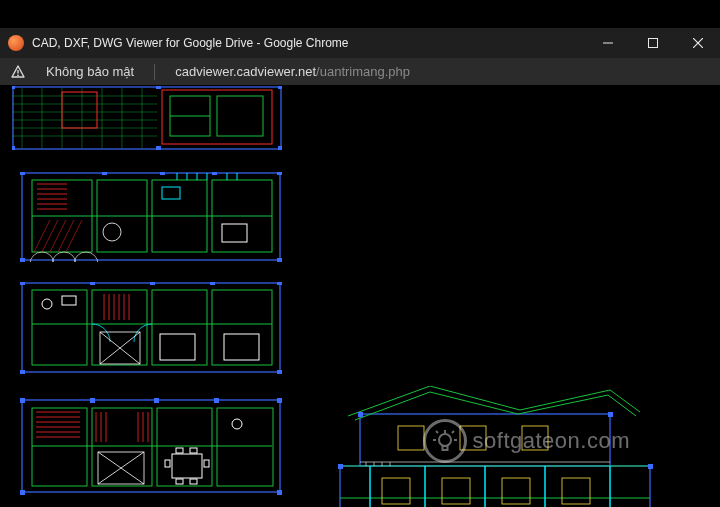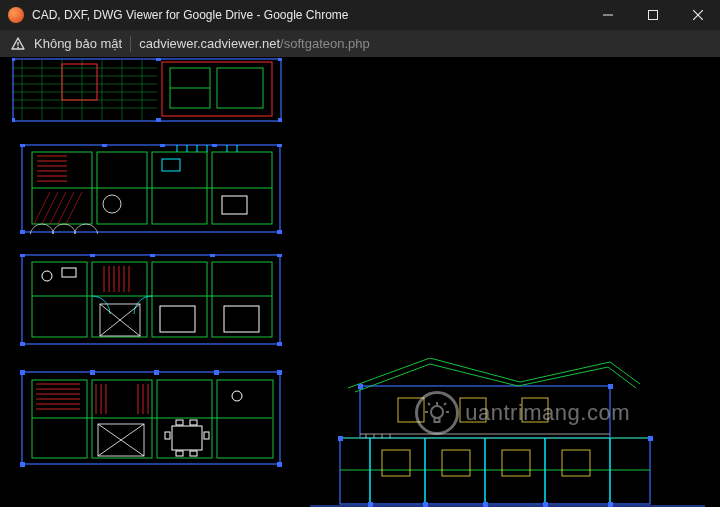--- a/index.html
+++ b/index.html
@@ -12,20 +12,21 @@
       position: relative;
     }
     .titlebar {
       height: 30px;
       background: #1f1f1f;
       display: flex;
       align-items: center;
       padding-left: 8px;
       color: #e8e8e8;
       font-size: 12px;
+      margin-top: 28px;
     }
     .titlebar-icon {
       width: 16px; height: 16px;
       border-radius: 50%;
       background: radial-gradient(circle at 35% 35%, #ff9a56, #d64515);
       margin-right: 8px;
       flex-shrink: 0;
     }
     .titlebar-title { flex: 1; }
     .win-controls { display: flex; height: 100%; }
@@ -39,21 +40,21 @@
     .win-btn svg { display: block; }
 
     .addressbar {
       height: 28px;
       background: #2b2b2b;
       display: flex;
       align-items: center;
       padding: 0 10px;
       color: #d8d8d8;
       font-size: 13px;
-      gap: 8px;
+      gap: 20px;
       border-bottom: 1px solid #000;
     }
     .addr-icon { display:flex; align-items:center; }
     .addr-sep {
       width: 1px; height: 16px; background: #555;
     }
     .addr-url { white-space: nowrap; }
     .addr-url .dim { color: #8a8a8a; }
 
     .viewport {
@@ -127,21 +128,21 @@
   <span class="addr-icon">
     <svg width="16" height="16" viewBox="0 0 16 16">
         <path d="M8 2 L14 13 H2 Z" fill="none" stroke="#d8d8d8" stroke-width="1.4" stroke-linejoin="round"></path>
         <line x1="8" y1="6" x2="8" y2="9.5" stroke="#d8d8d8" stroke-width="1.4"></line>
         <circle cx="8" cy="11.3" r="0.9" fill="#d8d8d8"></circle>
       </svg>
   </span>
   <span>Không bảo mật</span>
   <span class="addr-sep"></span>
   <span class="addr-url">
-    <span>cadviewer.cadviewer.net</span><span class="dim">/softgateon.php</span>
+    <span>cadviewer.cadviewer.net</span><span class="dim">/uantrimang.php</span>
   </span>
 </div>
 
 <div class="viewport">
 
   <div class="cad-plan" style="left:12px; top:0px; width:270px; height:64px;">
     <svg width="270" height="64" viewBox="0 0 270 64">
       <rect x="1" y="1" width="268" height="62" fill="none" stroke="#3b6bff" stroke-width="1.2"></rect>
 
       <g stroke="#17c33d" stroke-width="0.5" opacity="0.85">
@@ -401,16 +402,16 @@
       <svg width="24" height="24" viewBox="0 0 24 24">
         <circle cx="12" cy="11" r="6" fill="none" stroke="#fff" stroke-width="2"></circle>
         <line x1="12" y1="1" x2="12" y2="4" stroke="#fff" stroke-width="2"></line>
         <line x1="3" y1="11" x2="0" y2="11" stroke="#fff" stroke-width="2"></line>
         <line x1="24" y1="11" x2="21" y2="11" stroke="#fff" stroke-width="2"></line>
         <line x1="5" y1="4" x2="3" y2="2" stroke="#fff" stroke-width="2"></line>
         <line x1="19" y1="4" x2="21" y2="2" stroke="#fff" stroke-width="2"></line>
         <rect x="9.5" y="17" width="5" height="4" fill="none" stroke="#fff" stroke-width="2"></rect>
       </svg>
     </div>
-    <div class="watermark-text">uantrimang.com</div>
+    <div class="watermark-text">softgateon.com</div>
   </div>
 
 </div>
 
 </body></html>

